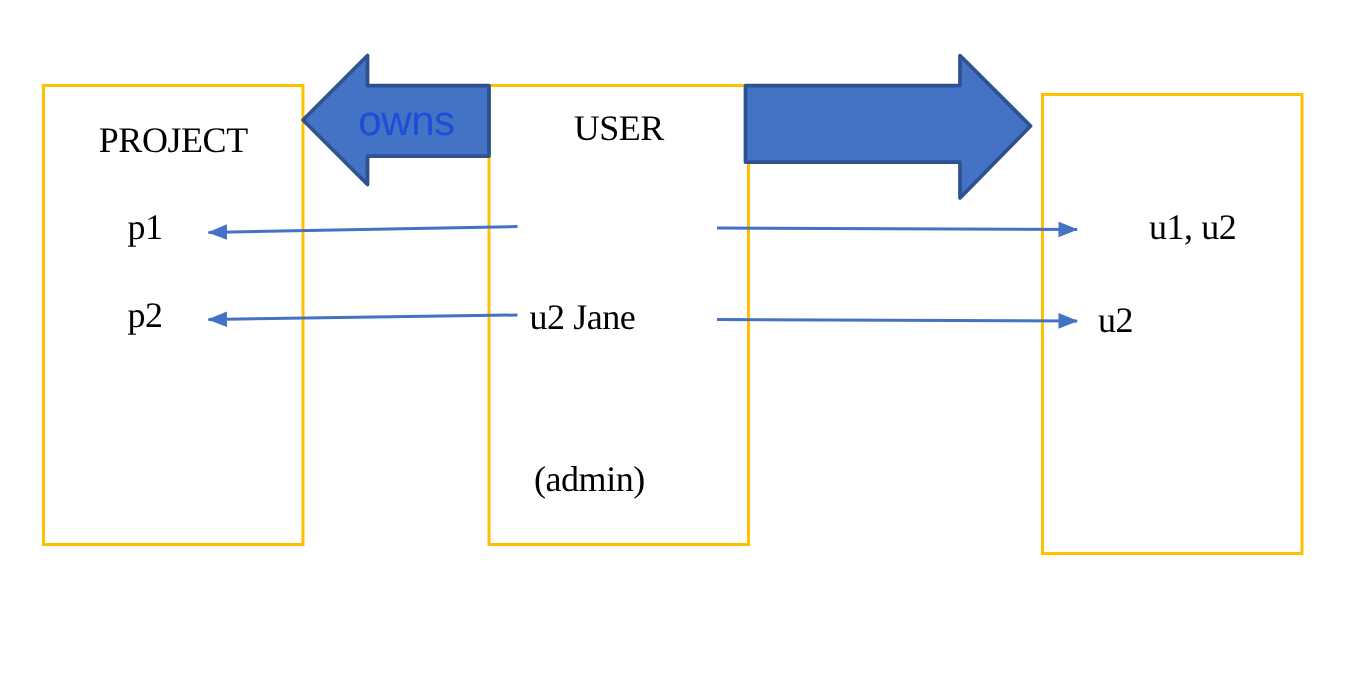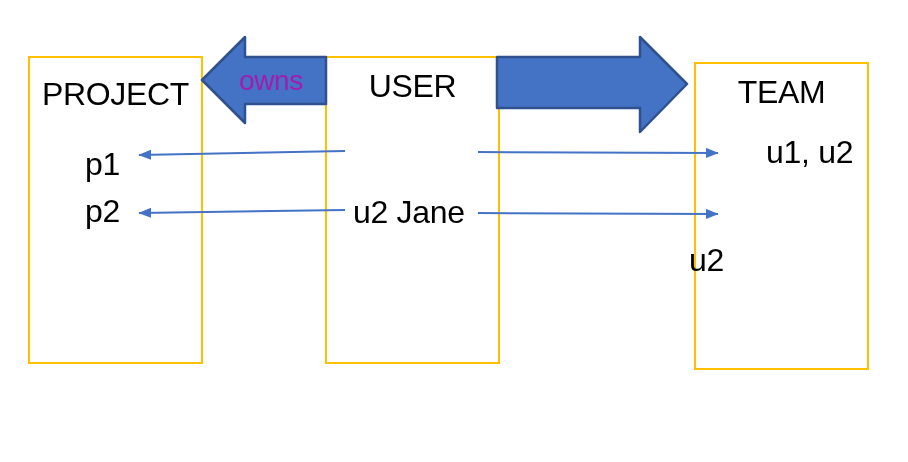--- a/index.html
+++ b/index.html
@@ -8,36 +8,36 @@
     font-family:"Liberation Sans","DejaVu Sans",sans-serif;color:#000000;
   }
   .entity-box{
     position:absolute;border:2.5px solid #FFC000;background:transparent;box-sizing:border-box;
   }
   .box-project{left:28px;top:56px;width:175px;height:308px;}
   .box-user{left:325px;top:56px;width:175px;height:308px;}
   .box-team{left:694px;top:62px;width:175px;height:308px;}
   svg.overlay{position:absolute;left:0;top:0;width:908px;height:462px;pointer-events:none;}
   .txt{
-    position:absolute;font-size:32px;line-height:32px;letter-spacing:-0.3px;white-space:nowrap;
+    position:absolute;font-size:24px;line-height:32px;letter-spacing:-0.3px;white-space:nowrap;font-family:Liberation Serif, serif;
   }
   .box-title{text-align:center;}
   .t-project{left:28px;top:78px;width:175px;}
   .t-user{left:325px;top:70px;width:175px;}
   .t-team{left:694px;top:76px;width:175px;}
-  .i-p1{left:85px;top:148px;}
+  .i-p1{left:85px;top:136px;}
   .i-p2{left:85px;top:195px;}
   .i-u1{left:353px;top:137px;}
   .i-u2{left:353px;top:196px;text-align:center;}
   .i-u3{left:356px;top:267px;}
   .i-u3b{left:356px;top:304px;}
   .i-t1{left:766px;top:136px;text-align:center;}
-  .i-t2{left:689px;top:198px;margin-top:46px;}
+  .i-t2{left:732px;top:198px;}
   .arrow-label{
-    position:absolute;color:#a21caf;font-size:28px;letter-spacing:-0.3px;
+    position:absolute;color:#1d4ed8;font-size:28px;letter-spacing:-0.3px;
     text-align:center;white-space:nowrap;
   }
   .lbl-owns{left:211px;top:62px;width:120px;height:38px;line-height:38px;}
   .lbl-creates{left:521px;top:63px;width:120px;height:38px;line-height:38px;}
 </style>
 </head>
 <body>
 
 <div class="stage">
 
@@ -59,23 +59,23 @@
     <line x1="345" y1="151" x2="139" y2="155" stroke-width="2" marker-end="url(#tri)" stroke="#4472C4"></line>
     <line x1="345" y1="210" x2="139" y2="213" stroke-width="2" marker-end="url(#tri)" stroke="#4472C4"></line>
     <line x1="478" y1="152" x2="718" y2="153" stroke-width="2" marker-end="url(#tri)" stroke="#4472C4"></line>
     <line x1="478" y1="213" x2="718" y2="214" stroke-width="2" marker-end="url(#tri)" stroke="#4472C4"></line>
   </svg>
 
   <div class="arrow-label lbl-owns">owns</div>
 
   <div class="txt box-title t-project">PROJECT</div>
   <div class="txt box-title t-user">USER</div>
-  <div class="txt box-title t-team">TEAM</div>
 
   <div class="txt i-p1">p1</div>
   <div class="txt i-p2">p2</div>
 
   <div class="txt i-u2">u2 Jane</div>
+  <div class="txt i-u3b">(admin)</div>
 
   <div class="txt i-t1">u1, u2</div>
   <div class="txt i-t2">u2</div>
 
 </div>
 
 </body></html>

